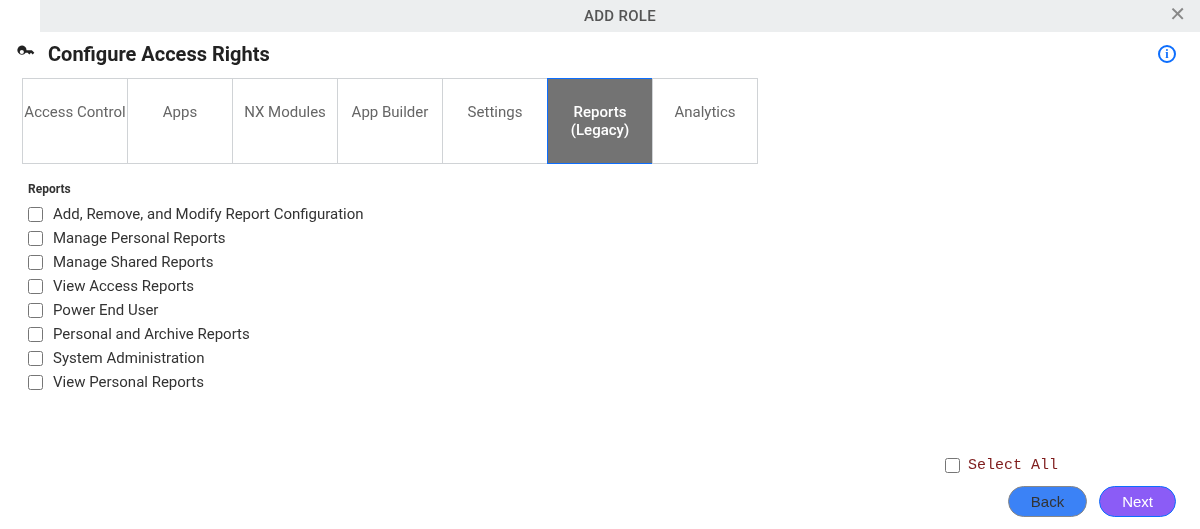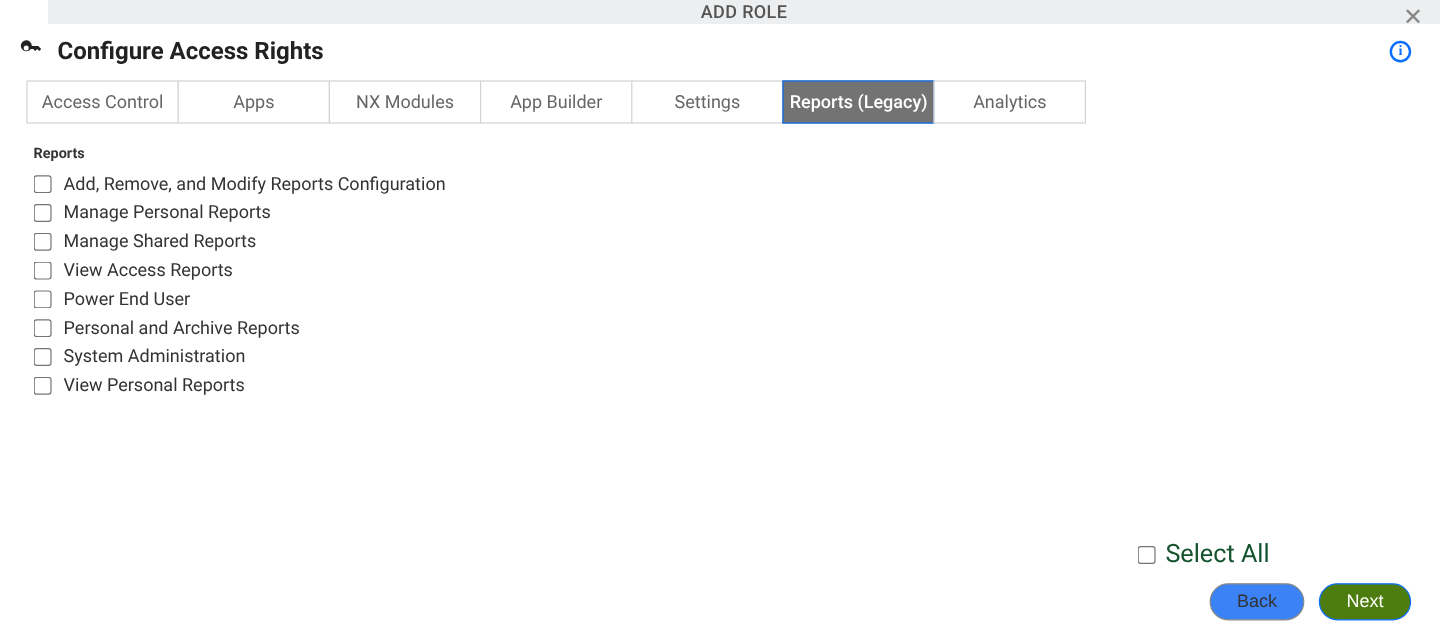--- a/index.html
+++ b/index.html
@@ -6,21 +6,21 @@
     body {
       font-family: -apple-system, BlinkMacSystemFont, "Segoe UI", Roboto, Helvetica, Arial, sans-serif;
       background: #fff;
       width: 1200px;
       height: 529px;
       overflow: hidden;
       color: #333;
     }
     .modal-header {
       background: #eceeef;
-      height: 20px;
+      height: 32px;
       display: flex;
       align-items: center;
       justify-content: center;
       position: relative;
       margin-left: 40px;
     }
     .header-title {
       font-size: 15px;
       font-weight: 500;
       color: #555;
@@ -70,22 +70,22 @@
       cursor: pointer;
       font-family: Georgia, serif;
     }
     .tabs {
       display: flex;
       margin: 10px 0 0 22px;
       border-collapse: collapse;
     }
     .tab {
       border: 1px solid #d0d3d6;
-      padding: 8px 0;
-      width: 127px;
+      padding: 24px 0;
+      width: 106px;
       text-align: center;
       font-size: 15px;
       color: #666;
       cursor: pointer;
       background: #fff;
       margin-left: -1px;
     }
     .tab:first-child { margin-left: 0; }
     .tab.active {
       background: #737373;
@@ -131,41 +131,42 @@
       align-items: center;
       gap: 8px;
       margin-right: 118px;
     }
     .select-all input[type="checkbox"] {
       width: 15px;
       height: 15px;
       cursor: pointer;
     }
     .select-all-label {
-      font-size: 21px;
-      color: #14532d;
+      font-size: 15px;
+      color: #7f1d1d;
+      font-family: Liberation Mono, monospace;
     }
     .button-row {
       display: flex;
       gap: 12px;
     }
     .btn {
       border-radius: 18px;
       padding: 6px 22px;
       font-size: 15px;
       cursor: pointer;
       border: 1px solid transparent;
     }
     .btn-back {
       background: #3b82f6;
       border-color: #888;
       color: #333;
     }
     .btn-next {
-      background: #4d7c0f;
+      background: #8b5cf6;
       border-color: #0d6efd;
       color: #fff;
     }
   </style>
 </head>
 <body>
 
 <div class="modal-header">
   <span class="header-title">ADD ROLE</span>
   <span class="close-btn">✕</span>
@@ -191,21 +192,21 @@
     <div class="tab">Settings</div>
     <div class="tab active">Reports (Legacy)</div>
     <div class="tab">Analytics</div>
   </div>
 
 <div class="content">
   <div class="group-title">Reports</div>
   <div id="perm-list">
       <label class="perm-row">
         <input type="checkbox" style="">
-        <span class="perm-label">Add, Remove, and Modify Reports Configuration</span>
+        <span class="perm-label">Add, Remove, and Modify Report Configuration</span>
       </label>
       <label class="perm-row">
         <input type="checkbox" style="">
         <span class="perm-label">Manage Personal Reports</span>
       </label>
       <label class="perm-row">
         <input type="checkbox" style="">
         <span class="perm-label">Manage Shared Reports</span>
       </label>
       <label class="perm-row">

